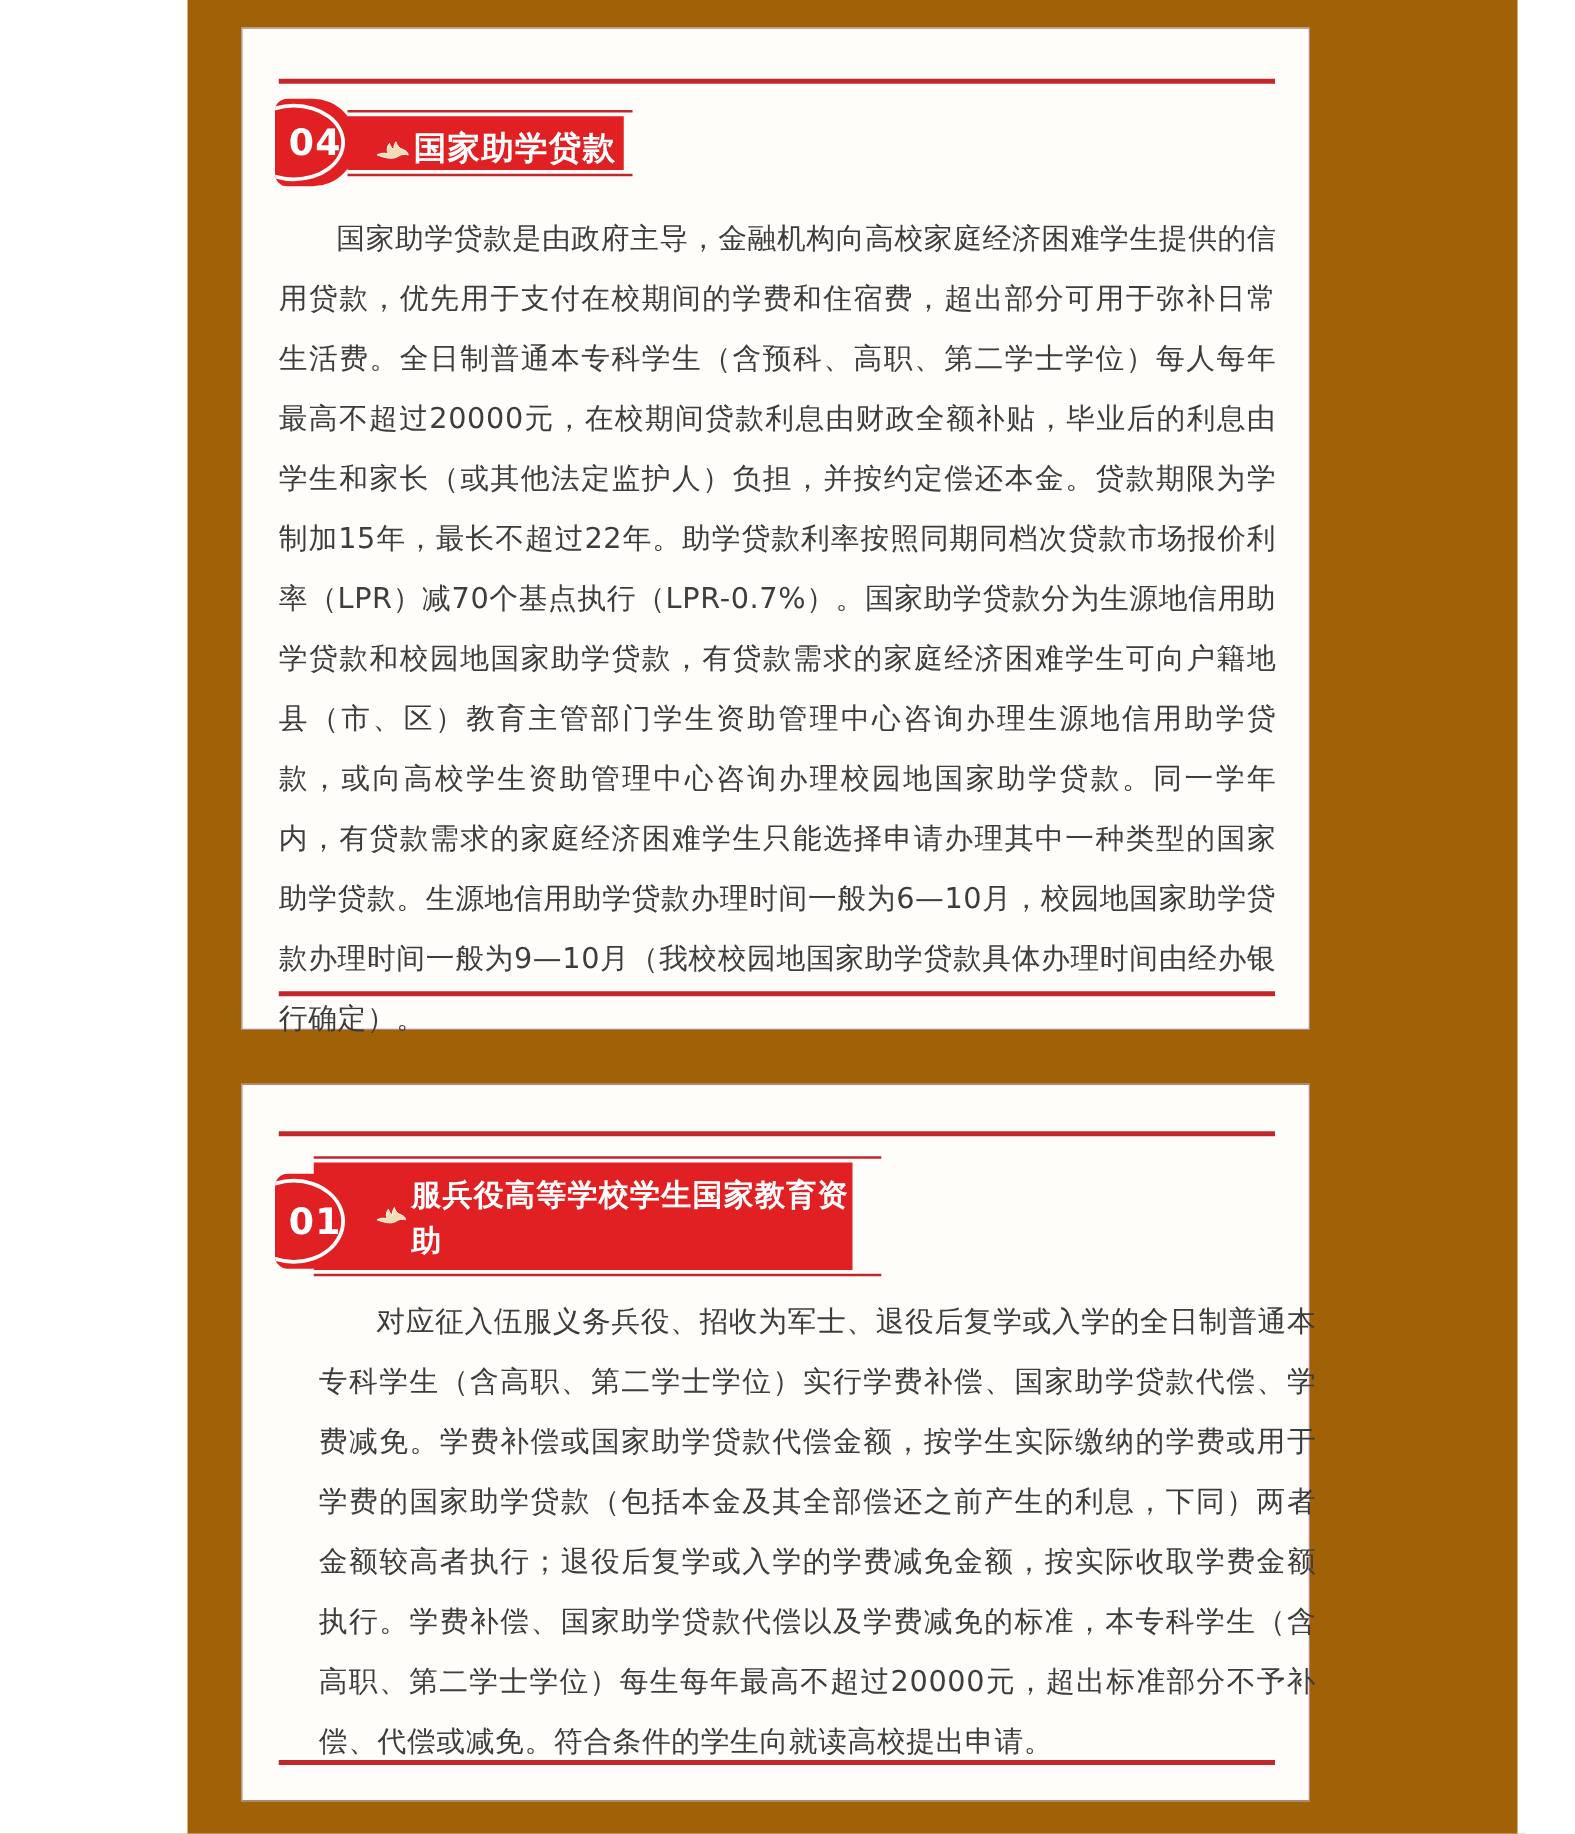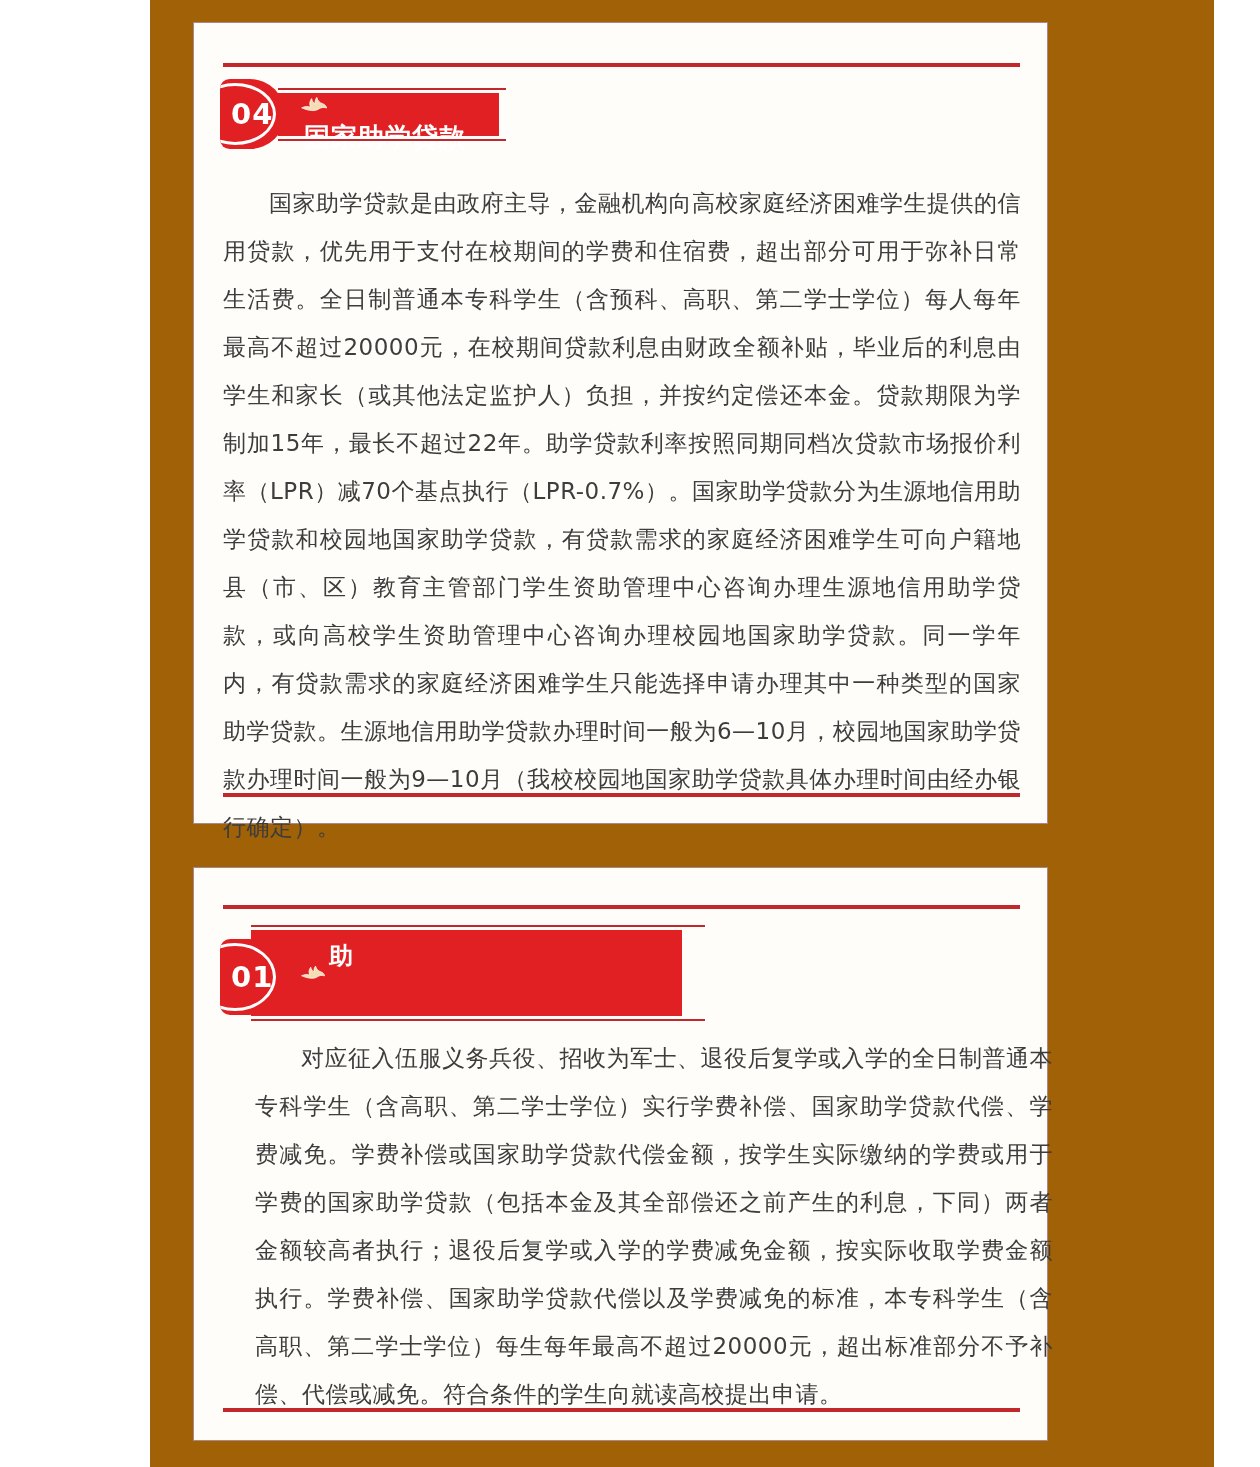--- a/index.html
+++ b/index.html
@@ -46,42 +46,42 @@
   .card-2 .banner-group{left:57px;top:62px;width:431px;}
   .echo-line{
     position:absolute;left:0;height:2px;background:#c2282b;
   }
   .card-1 .echo-line{width:calc(100% + 7px);}
   .card-2 .echo-line{width:calc(100% + 23px);}
   .echo-top{top:-5px;}
   .echo-bottom{bottom:-5px;}
   .banner{background:#e02023;position:relative;}
   .banner-1{
-    height:43px;display:flex;align-items:flex-start;padding-left:22px;box-sizing:border-box;flex-direction:column;
+    height:43px;display:flex;align-items:flex-end;padding-left:22px;box-sizing:border-box;
   }
   .banner-2{height:86px;box-sizing:border-box;}
   .banner-title{
     color:#ffffff;font-weight:bold;font-size:26px;letter-spacing:1px;white-space:nowrap;
   }
   .banner-1 .banner-title{margin-left:4px;}
   .banner-2 .title-lines{
     margin-left:78px;padding-top:8px;color:#ffffff;font-weight:bold;
     font-size:24px;line-height:37px;letter-spacing:1px;
   }
   .banner-2 .title-lines span{display:block;white-space:nowrap;}
   .dove{display:inline-flex;width:27px;height:27px;flex:0 0 auto;}
   .dove svg{width:100%;height:100%;}
   .banner-2 .dove{position:absolute;left:49px;top:32px;width:25px;height:25px;}
   
   .body-text{
     position:absolute;left:29px;width:798px;margin:0;
     color:#3d3d3d;font-size:23px;line-height:48px;
     text-indent:2em;text-align:justify;letter-spacing:0.5px;
   }
-  .card-1 .body-text{top:156px;}
+  .card-1 .body-text{top:144px;}
   .card-2 .body-text{top:166px;margin-left:32px;}
 </style>
 </head>
 <body>
 
 <div class="page">
 
   <section class="card card-1">
     <div class="rule rule-top"></div>
 
@@ -118,20 +118,21 @@
 
     <div class="banner-group">
       <div class="echo-line echo-top"></div>
       <div class="banner banner-2">
         <span class="dove">
           <svg viewBox="0 0 24 24" aria-hidden="true">
             <path d="M1.5 13.2c2.9-1.3 5.5-1.5 7.9-.6-1.2-2.6-.9-5.2.9-7.6.5 2.1 1.5 3.7 3.2 4.6-.3-2.1.2-4 1.4-5.7.7 2.9 2.5 4.8 5.4 5.7 1.7.6 2.9 1.9 3.4 3.7-2.7-.8-5.1-.5-7.2 1-3.3 2.1-8.3 1.7-15-1.1z" fill="#f4ddb2" stroke="#ffffff" stroke-width="0.7"></path>
           </svg>
         </span>
         <div class="title-lines">
+          <span>服兵役高等学校学生国家教育资</span>
           <span>助</span>
         </div>
       </div>
       <div class="echo-line echo-bottom"></div>
     </div>
 
     <p class="body-text">对应征入伍服义务兵役、招收为军士、退役后复学或入学的全日制普通本专科学生（含高职、第二学士学位）实行学费补偿、国家助学贷款代偿、学费减免。学费补偿或国家助学贷款代偿金额，按学生实际缴纳的学费或用于学费的国家助学贷款（包括本金及其全部偿还之前产生的利息，下同）两者金额较高者执行；退役后复学或入学的学费减免金额，按实际收取学费金额执行。学费补偿、国家助学贷款代偿以及学费减免的标准，本专科学生（含高职、第二学士学位）每生每年最高不超过20000元，超出标准部分不予补偿、代偿或减免。符合条件的学生向就读高校提出申请。</p>
 
     <div class="rule rule-bottom"></div>
   </section>

